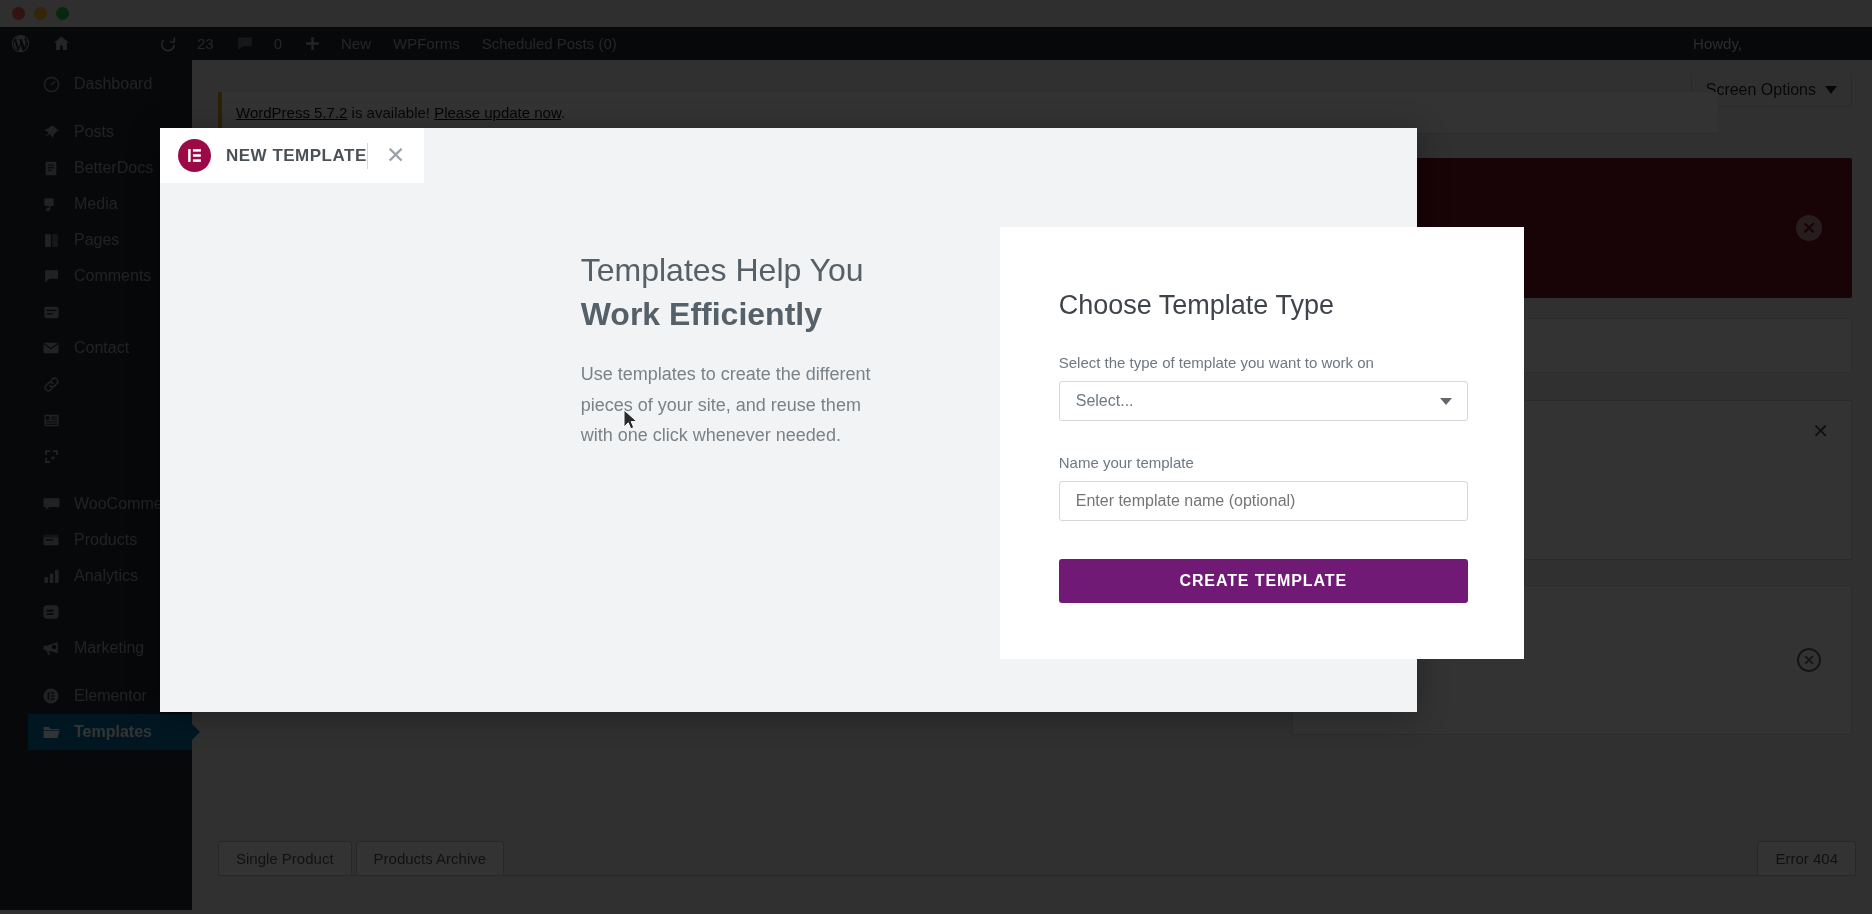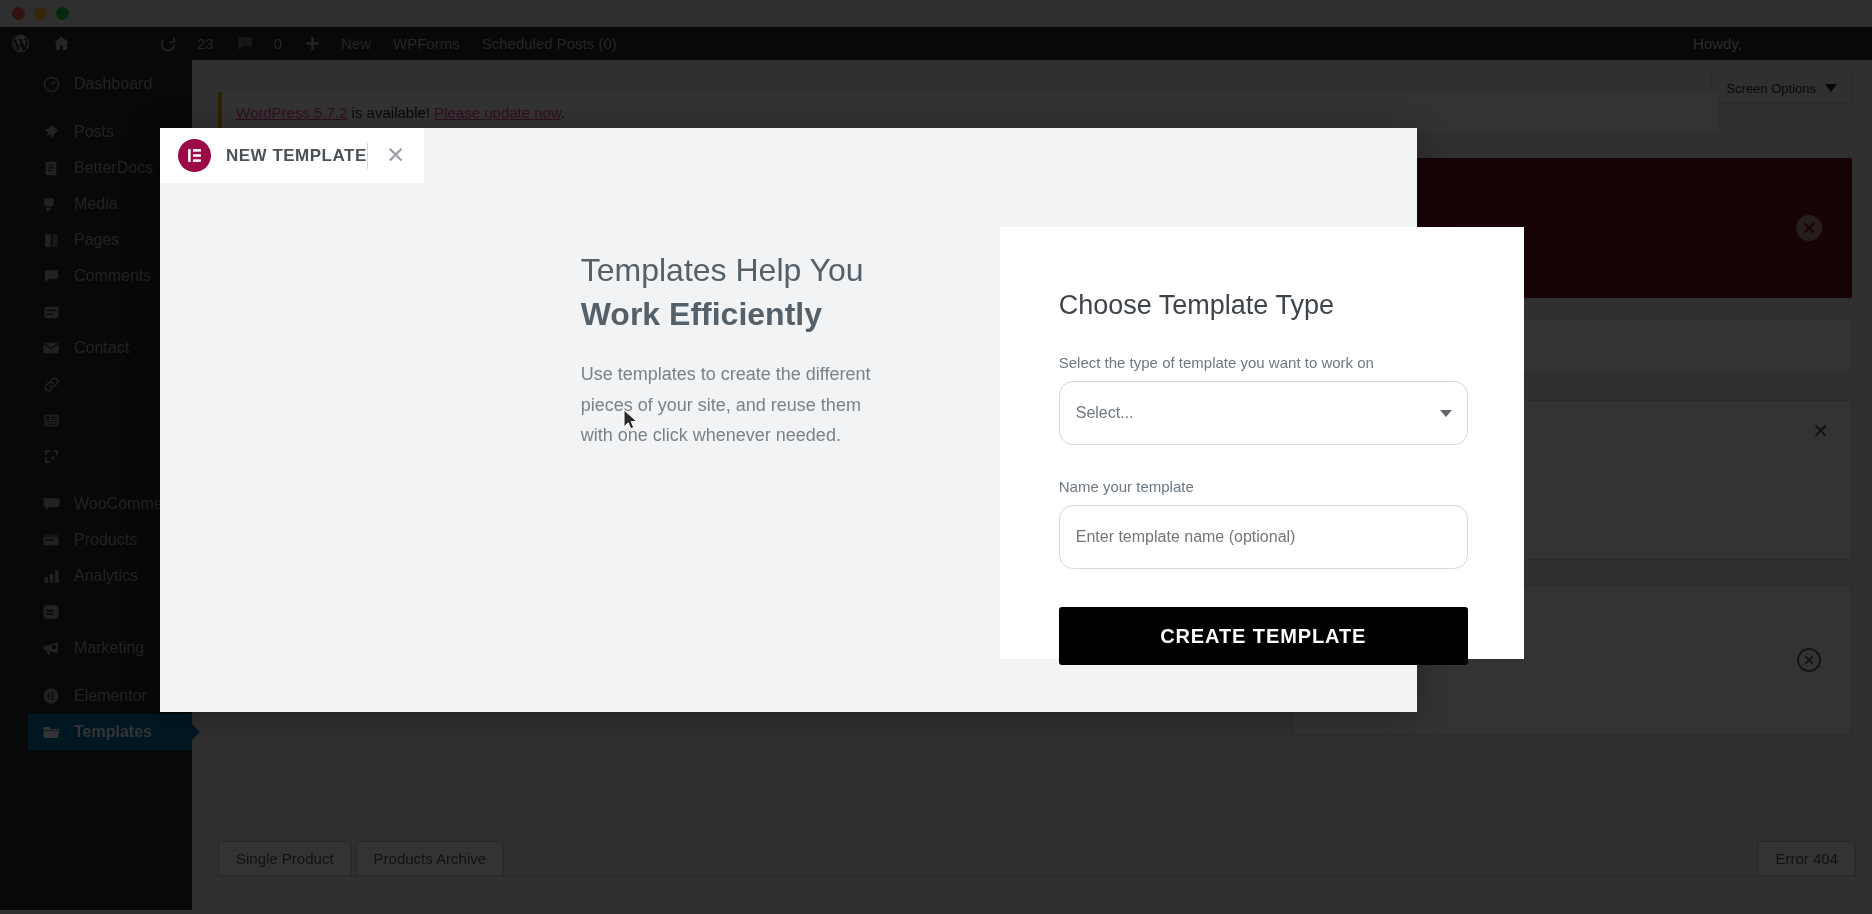--- a/index.html
+++ b/index.html
@@ -114,38 +114,38 @@
     z-index: 20;
   }
   .screen-options {
     position: absolute;
     top: 14px; right: 20px;
     background: #f1f1f1;
     border: 1px solid #ccd0d4;
     border-top: none;
     border-radius: 0 0 4px 4px;
     padding: 7px 14px;
-    font-size: 13px;
+    font-size: 16px;
     color: #1d2327;
     display: flex;
     align-items: center;
     gap: 9px;
   }
   .update-notice {
     position: absolute;
     top: 32px; left: 26px;
     width: 1500px;
     background: #fff;
     border-left: 4px solid #dba617;
     padding: 12px 14px;
     font-size: 15px;
     color: #1d2327;
     box-shadow: 0 1px 1px rgba(0,0,0,.04);
   }
-  .update-notice a { color: #ec4899; }
+  .update-notice a { color: #0f172a; }
   .promo-banner {
     position: absolute;
     top: 98px; left: 1100px;
     width: 560px; height: 140px;
     background: #7a1024;
     border-radius: 2px;
   }
   .promo-banner .dismiss {
     position: absolute;
     right: 30px; top: 50%;
@@ -321,49 +321,49 @@
   }
   .form-label {
     font-size: 15px;
     color: #6d7882;
     margin-top: 33px;
     margin-bottom: 10px;
   }
   .form-select,
   .form-input {
     width: 409px;
-    height: 64px;
+    height: 40px;
     border: 1px solid #d5d8dc;
-    border-radius: 14px;
+    border-radius: 3px;
     display: flex;
     align-items: center;
     padding: 0 16px;
     font-size: 16px;
     color: #6d7882;
     background: #fff;
     position: relative;
   }
   .form-select .caret {
     position: absolute;
     right: 15px;
     width: 0; height: 0;
     border-left: 6px solid transparent;
     border-right: 6px solid transparent;
     border-top: 7px solid #62686d;
   }
   .form-input { color: #8d949b; }
   .create-btn {
     margin-top: 38px;
     width: 409px;
-    height: 58px;
-    background: #000000;
+    height: 44px;
+    background: #701a75;
     color: #fff;
     border: none;
     border-radius: 3px;
-    font-size: 20px;
+    font-size: 16px;
     font-weight: bold;
     letter-spacing: .9px;
     font-family: "Liberation Sans", sans-serif;
     display: flex;
     align-items: center;
     justify-content: center;
   }
 
   
   .cursor {

